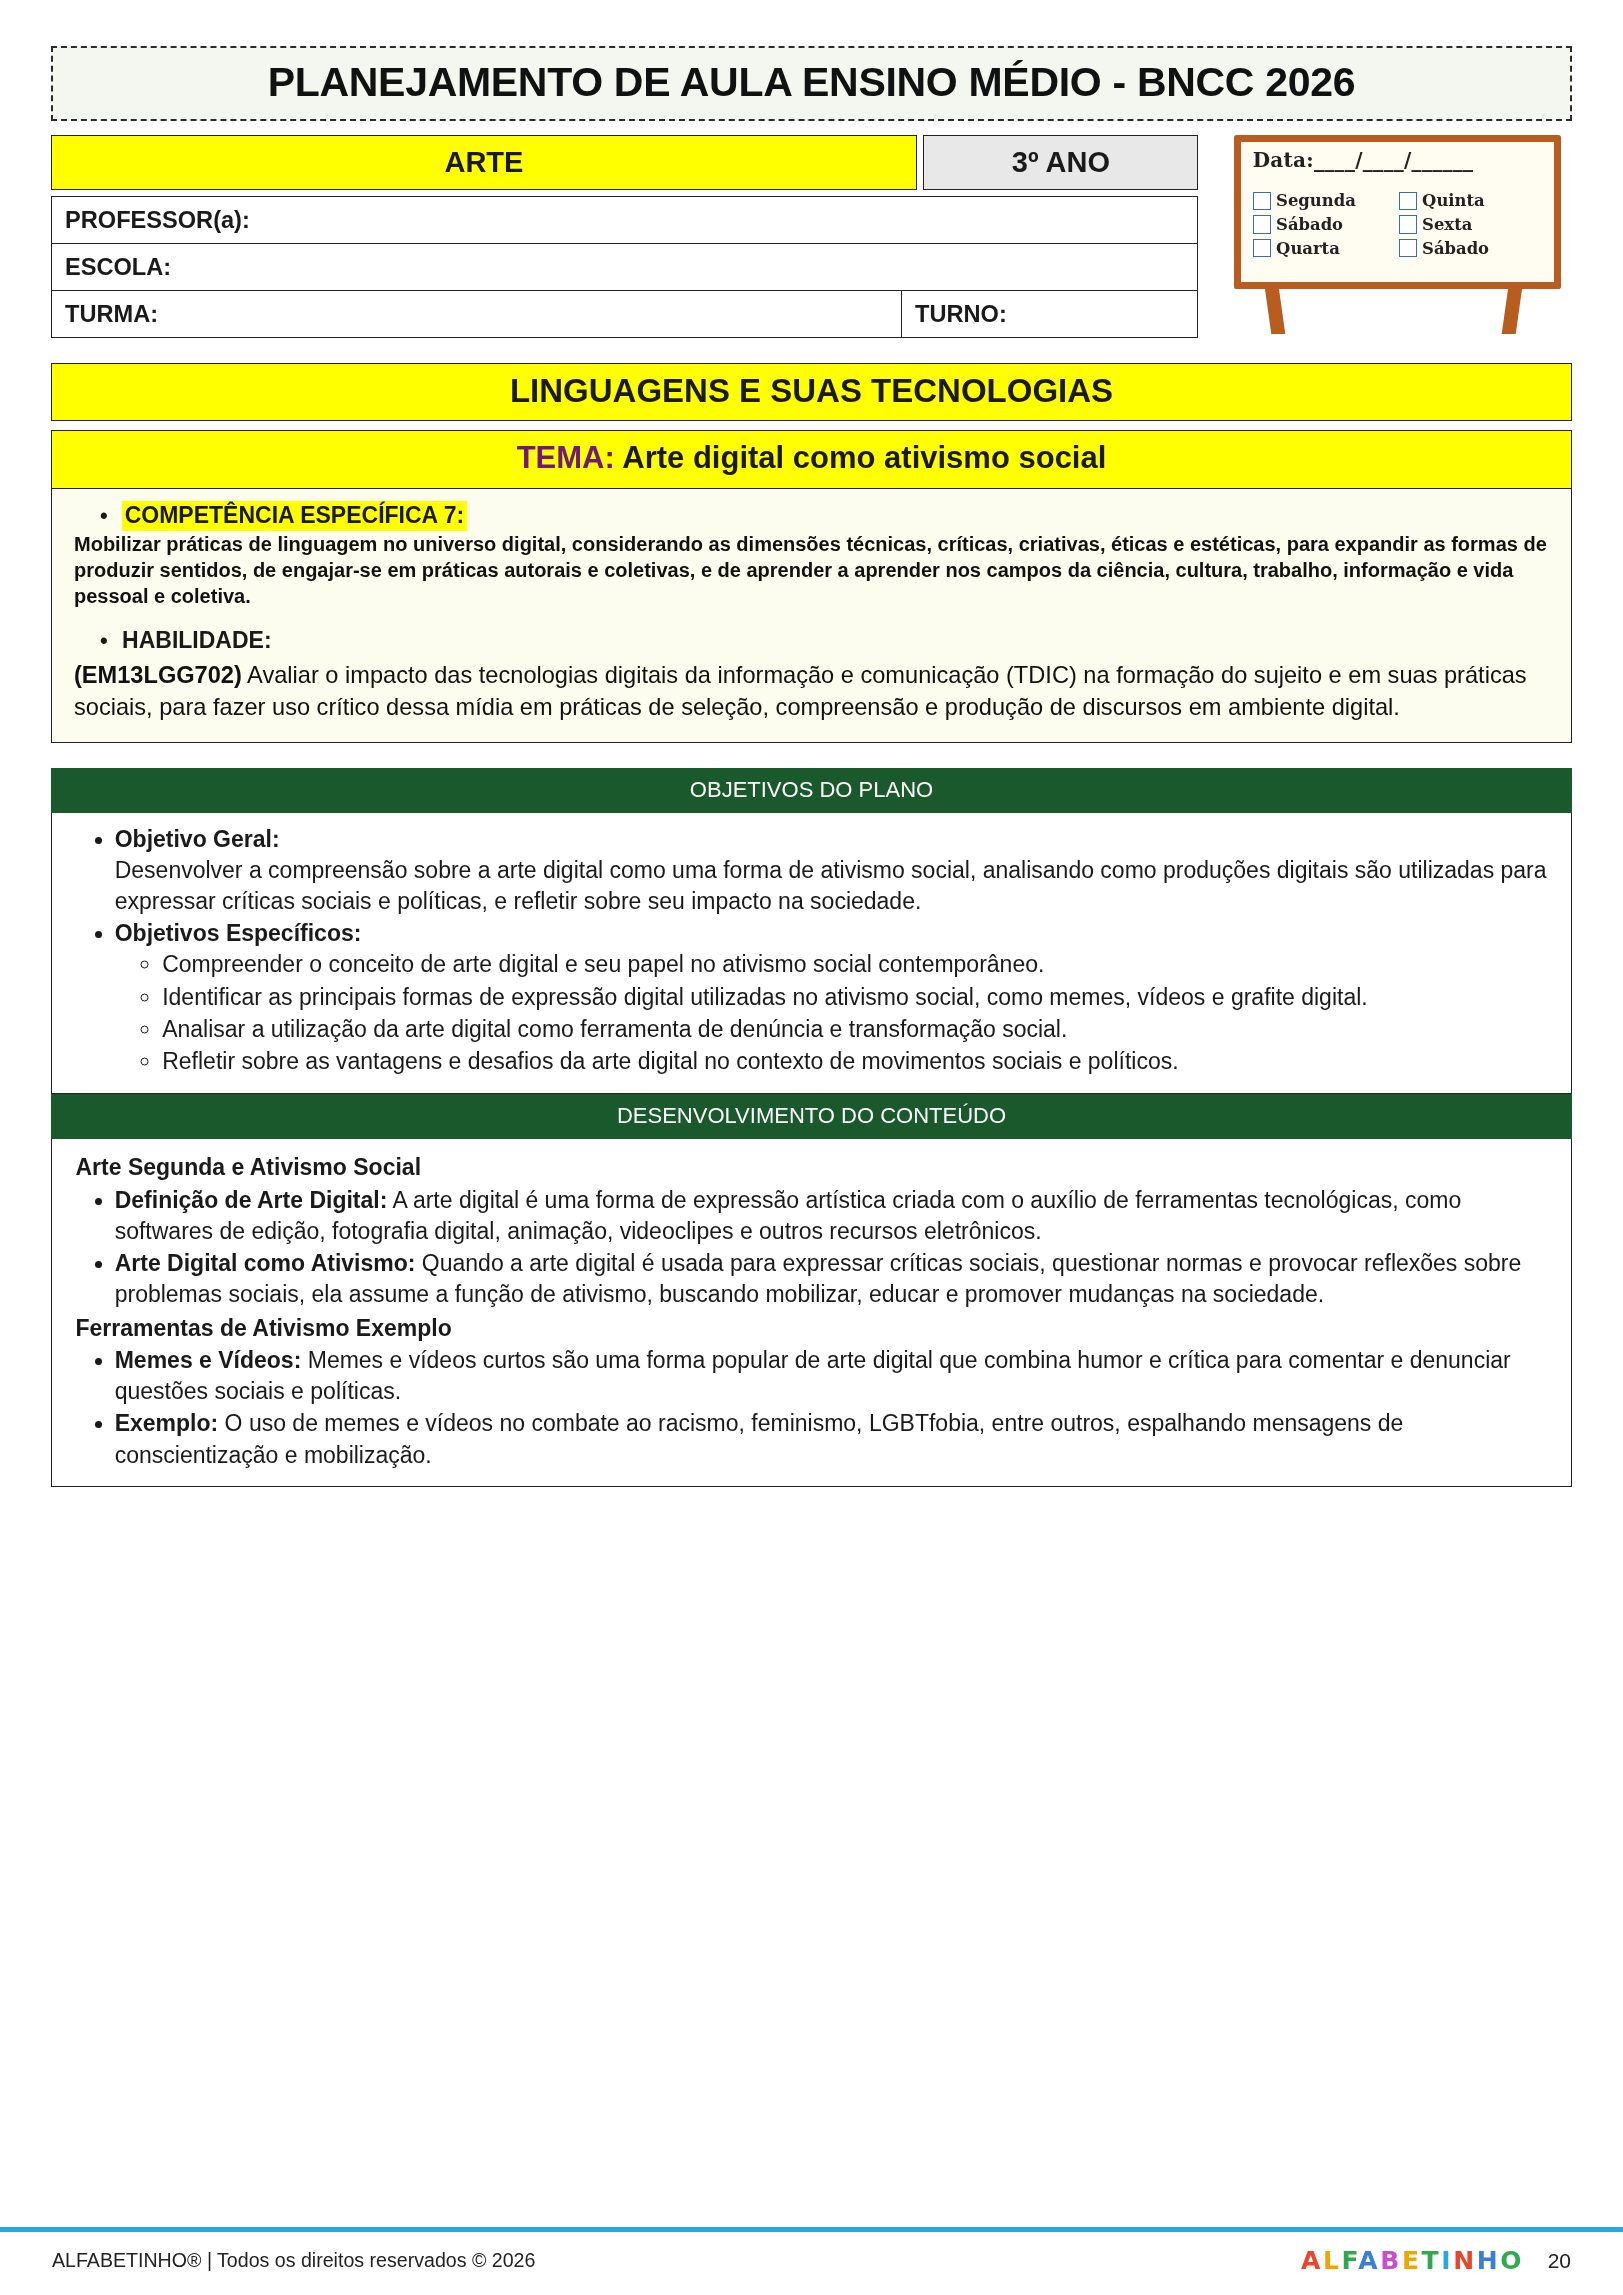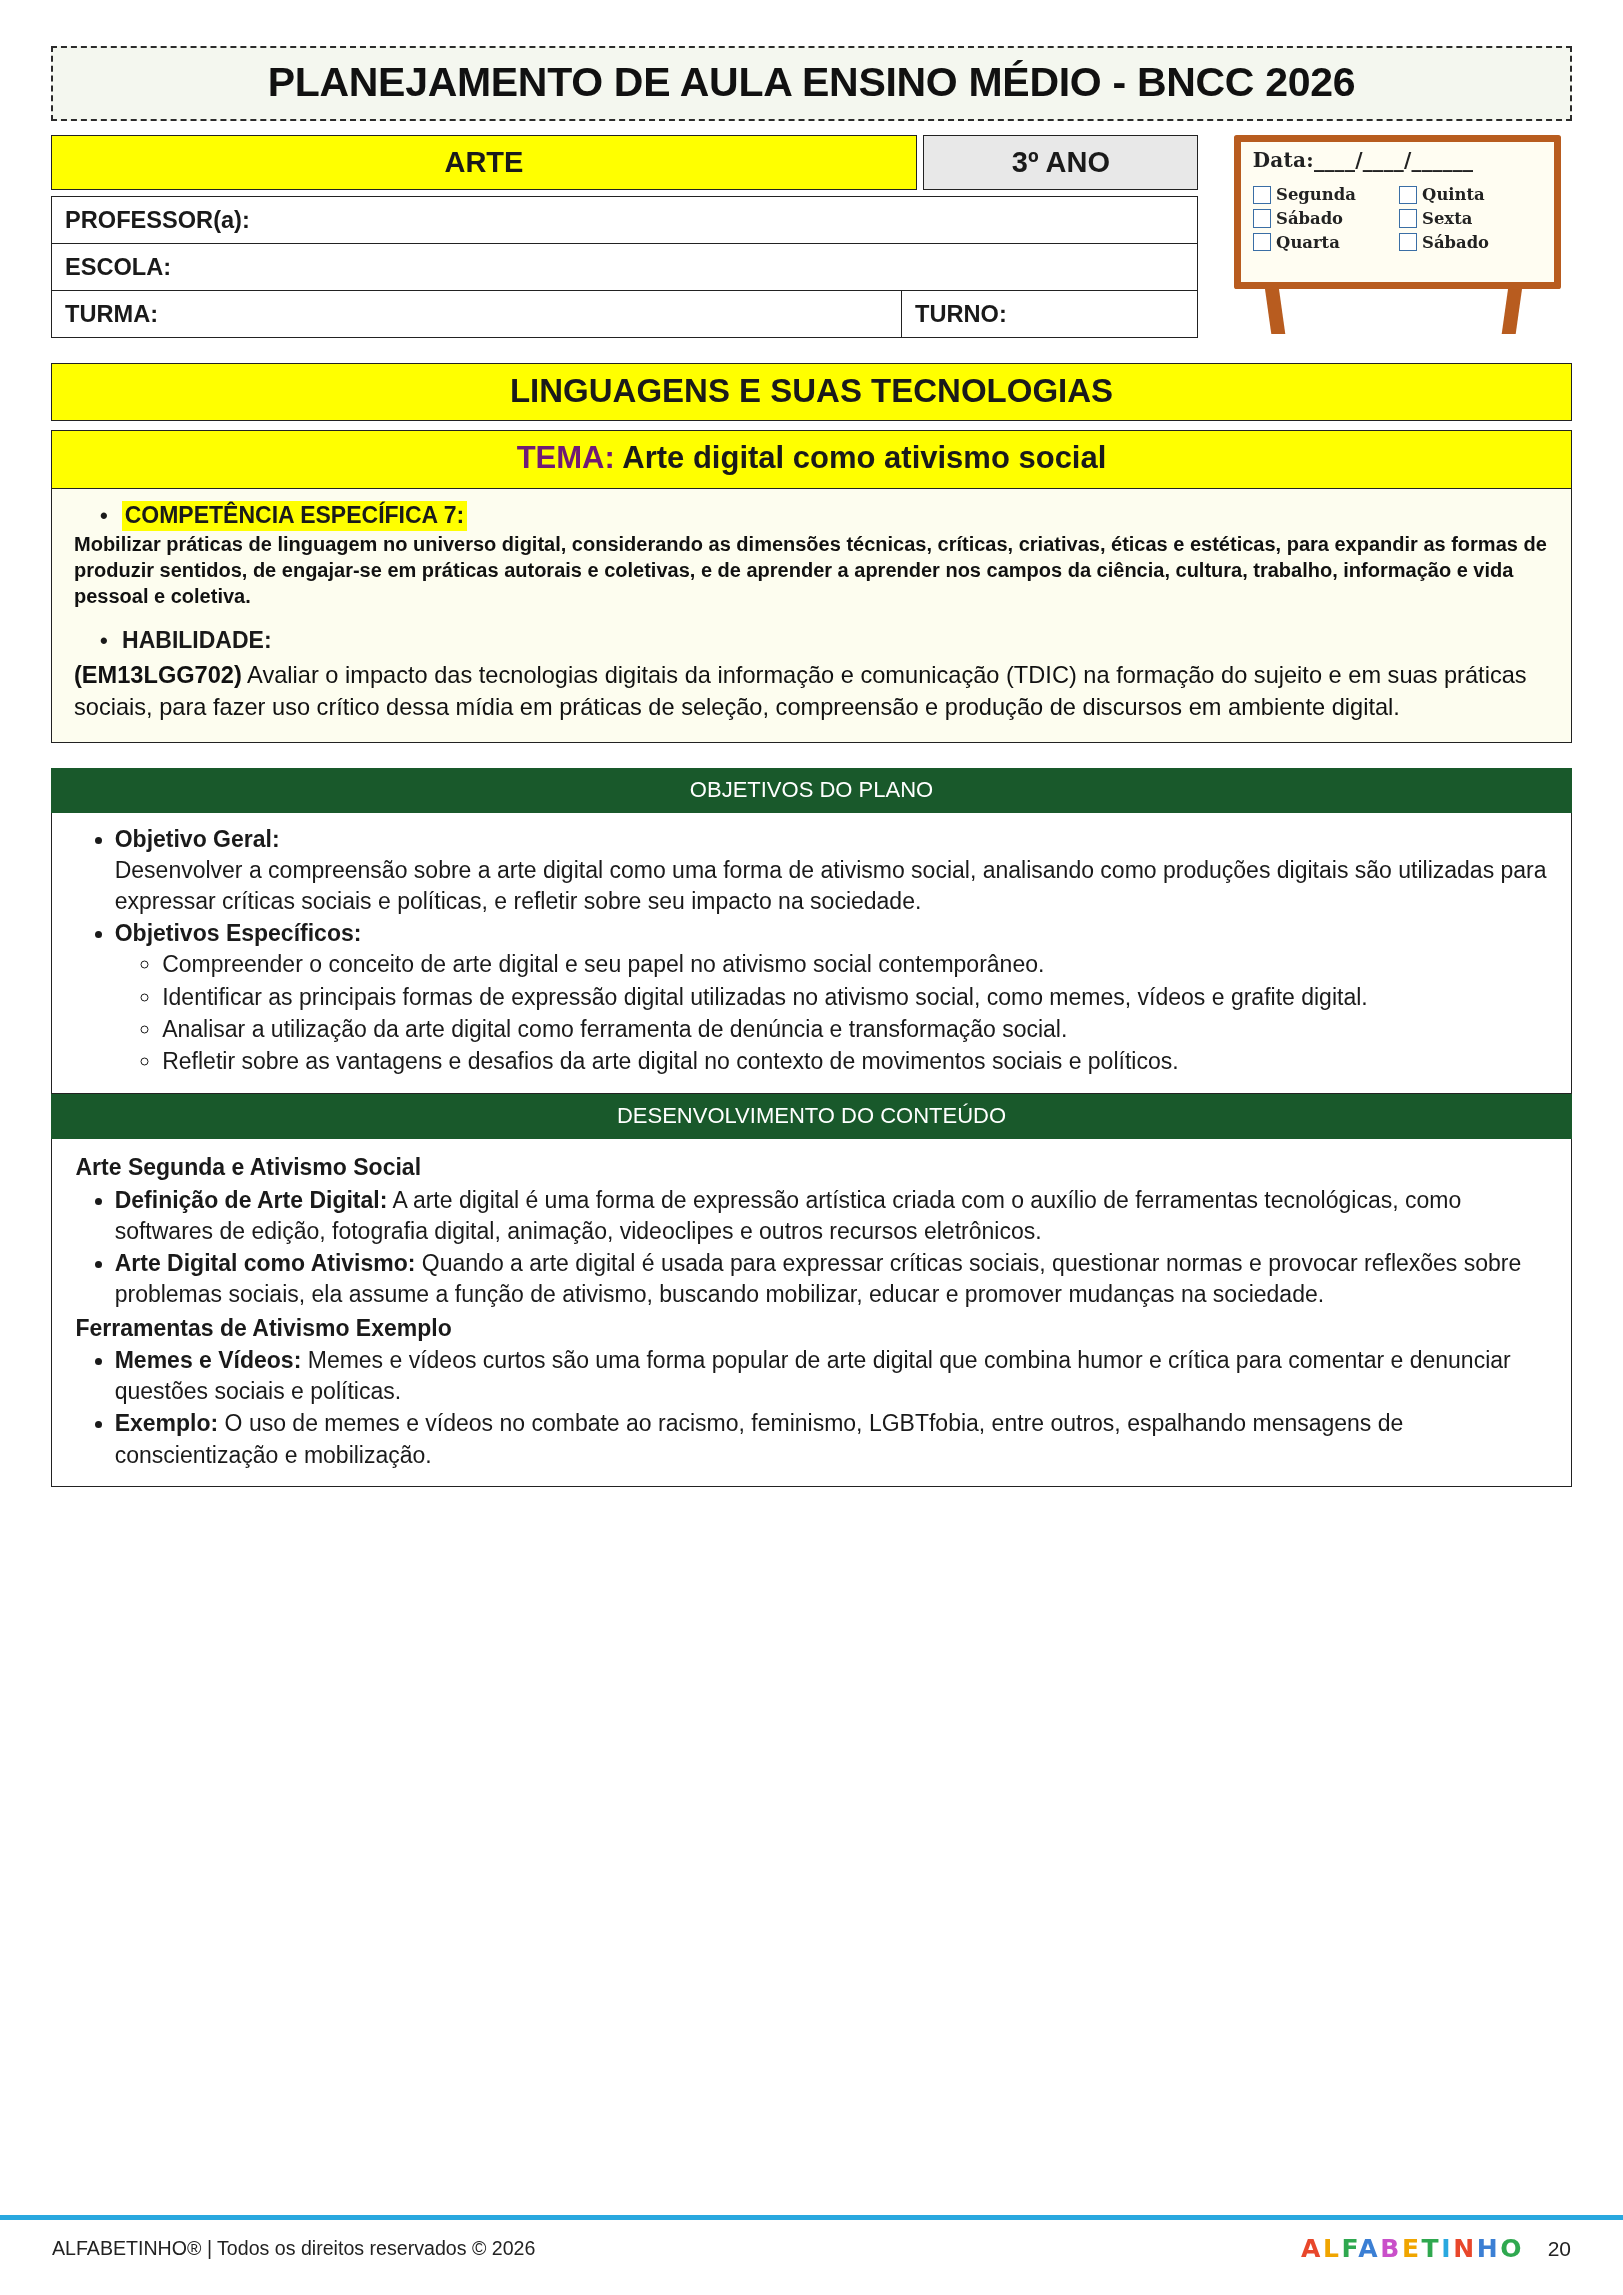--- a/index.html
+++ b/index.html
@@ -85,21 +85,21 @@
     border-radius: 2.6px;
     padding: 6.5px 9.2px 0 11.8px;
   }
   .board .date-line {
     font-size: 20px; font-weight: 700; color: #222;
     font-family: "DejaVu Serif", serif;
     letter-spacing: 0.3px;
     white-space: nowrap;
   }
   .days {
-    display: flex; flex-wrap: wrap; margin-top: 13px;
+    display: flex; flex-wrap: wrap; margin-top: 19px;
   }
   .day {
     width: 50%;
     display: flex; align-items: center;
     margin-bottom: 4.6px;
     font-size: 16.4px; font-weight: 700;
     font-family: "DejaVu Serif", serif;
     color: #222;
   }
   .chk {
@@ -179,21 +179,21 @@
   ul.lvl1 > li { margin-bottom: 1.3px; }
   ul.lvl1 > li::marker { font-size: 22px; }
   ul.lvl2 { list-style-type: circle; margin: 0 0 0 6.5px; padding-left: 41px; }
   ul.lvl2 > li { margin-bottom: 1.3px; }
   .b { font-weight: 700; }
   .sub-title { font-weight: 700; font-size: 23px; margin: 2.6px 0 1.3px 6.5px; }
 
   
   .footer {
     position: absolute;
-    left: 0; bottom: 12px;
+    left: 0; bottom: 0;
     width: 1623px;
   }
   .footer-rule { height: 4.6px; background: #29a8df; width: 100%; }
   .footer-inner {
     display: flex; align-items: center; justify-content: space-between;
     padding: 14.4px 52px 19.6px 52px;
   }
   .footer-left { font-size: 19.6px; color: #222; }
   .footer-right { display: flex; align-items: center; gap: 23.6px; }
   .logo { font-size: 25px; font-weight: 700; letter-spacing: 2.6px; font-family: "DejaVu Sans", sans-serif; }

